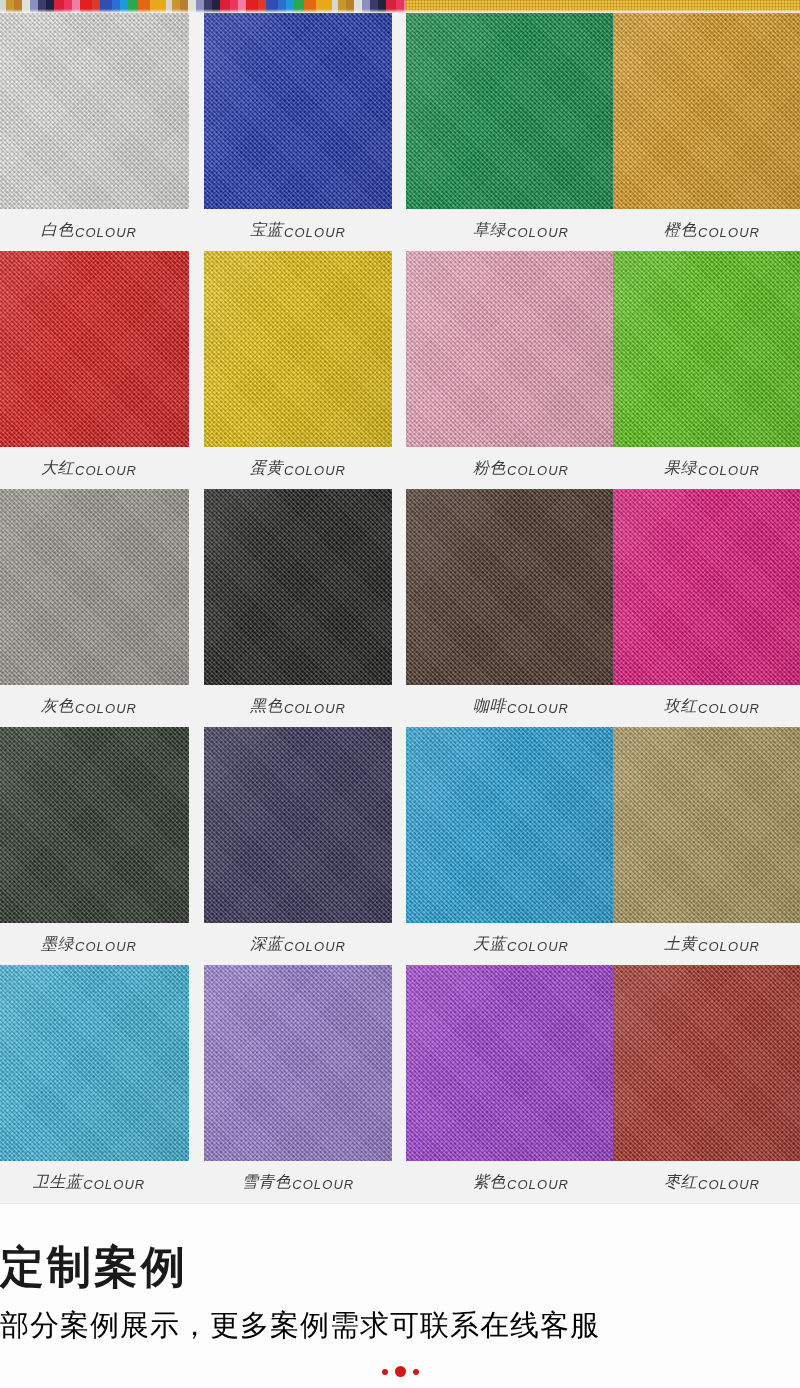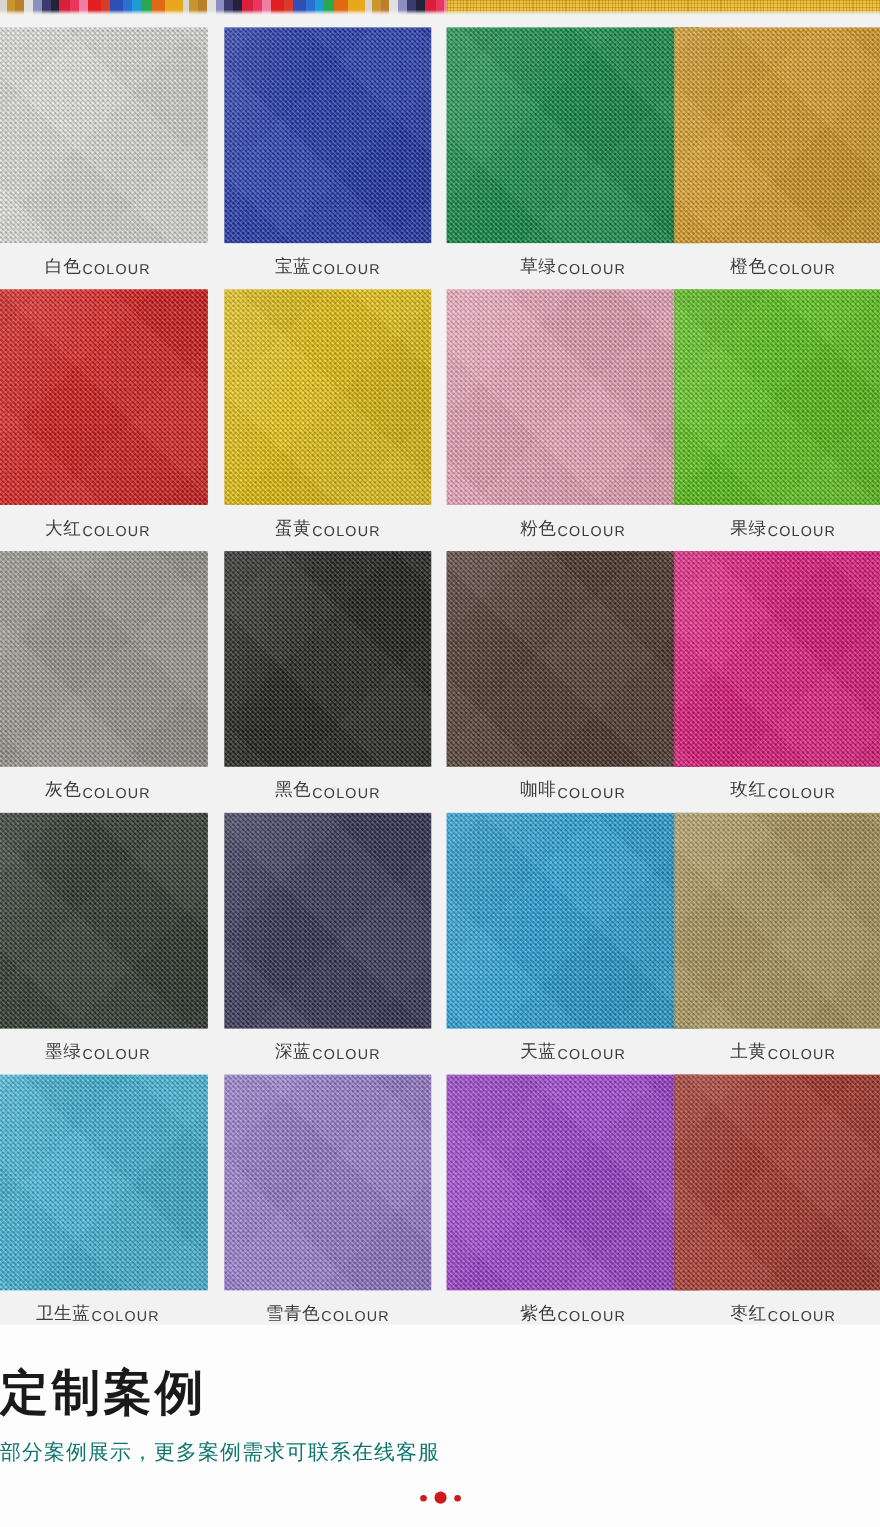--- a/index.html
+++ b/index.html
@@ -38,21 +38,21 @@
   }
   .top-strip .right-yellow{position:absolute;left:406px;top:0;width:394px;height:13px;
     background:
       repeating-linear-gradient(90deg,rgba(0,0,0,.10) 0 1px,rgba(255,255,255,.10) 1px 3px),
       repeating-linear-gradient(0deg,rgba(0,0,0,.10) 0 1px,rgba(255,255,255,.08) 1px 3px),
       #e9b11c;}
   .top-strip .fade{position:absolute;left:0;top:9px;width:800px;height:4px;
     background:linear-gradient(180deg,rgba(255,255,255,0),#f4f4f4);}
 
   
-  .grid{position:absolute;left:0;top:25px;width:644px;}
+  .grid{position:absolute;left:0;top:13px;width:644px;font-style:italic;}
   .row{position:relative;width:800px;height:238px;}
   .cell{position:absolute;top:0;height:238px;}
   .cell.c0{left:-11px;width:200px;}
   .cell.c1{left:204px;width:188px;}
   .cell.c2{left:406px;width:194px;padding-left:36px;}
   .cell.c3{left:613px;width:198px;}
 
   .swatch{position:absolute;left:0;top:0;right:0;height:196px;}
   .weave{position:absolute;inset:0;
     background-image:
@@ -68,21 +68,21 @@
     display:flex;align-items:center;justify-content:center;
     color:#3b3b3b;white-space:nowrap;}
   .cn{font-size:16px;letter-spacing:.5px;}
   .en{font-size:13px;letter-spacing:1.1px;margin-left:1px;position:relative;top:2px;}
 
   
   .footer{position:absolute;left:0;top:1203px;width:800px;height:185px;background:#fdfdfd;
     text-align:left;}
   .footer .rule{position:absolute;left:0;top:0;width:800px;height:1px;background:#ededed;}
   .title{margin:0;padding-top:42px;font-size:44px;font-weight:700;color:#1a1a1a;letter-spacing:3px;line-height:1;}
-  .subtitle{margin:0;padding-top:22px;font-size:19px;color:#0f766e;letter-spacing:1px;line-height:1;}
+  .subtitle{margin:0;padding-top:22px;font-size:29px;color:#000000;letter-spacing:1px;line-height:1;}
   .dots{margin:0;padding-top:26px;display:flex;justify-content:center;align-items:center;gap:7px;}
   .dot{background:#cf1a1a;border-radius:50%;}
   .dot.sm{width:6px;height:6px;}
   .dot.lg{width:11px;height:11px;}
 </style>
 </head>
 <body>
 
 <div class="page">
 

